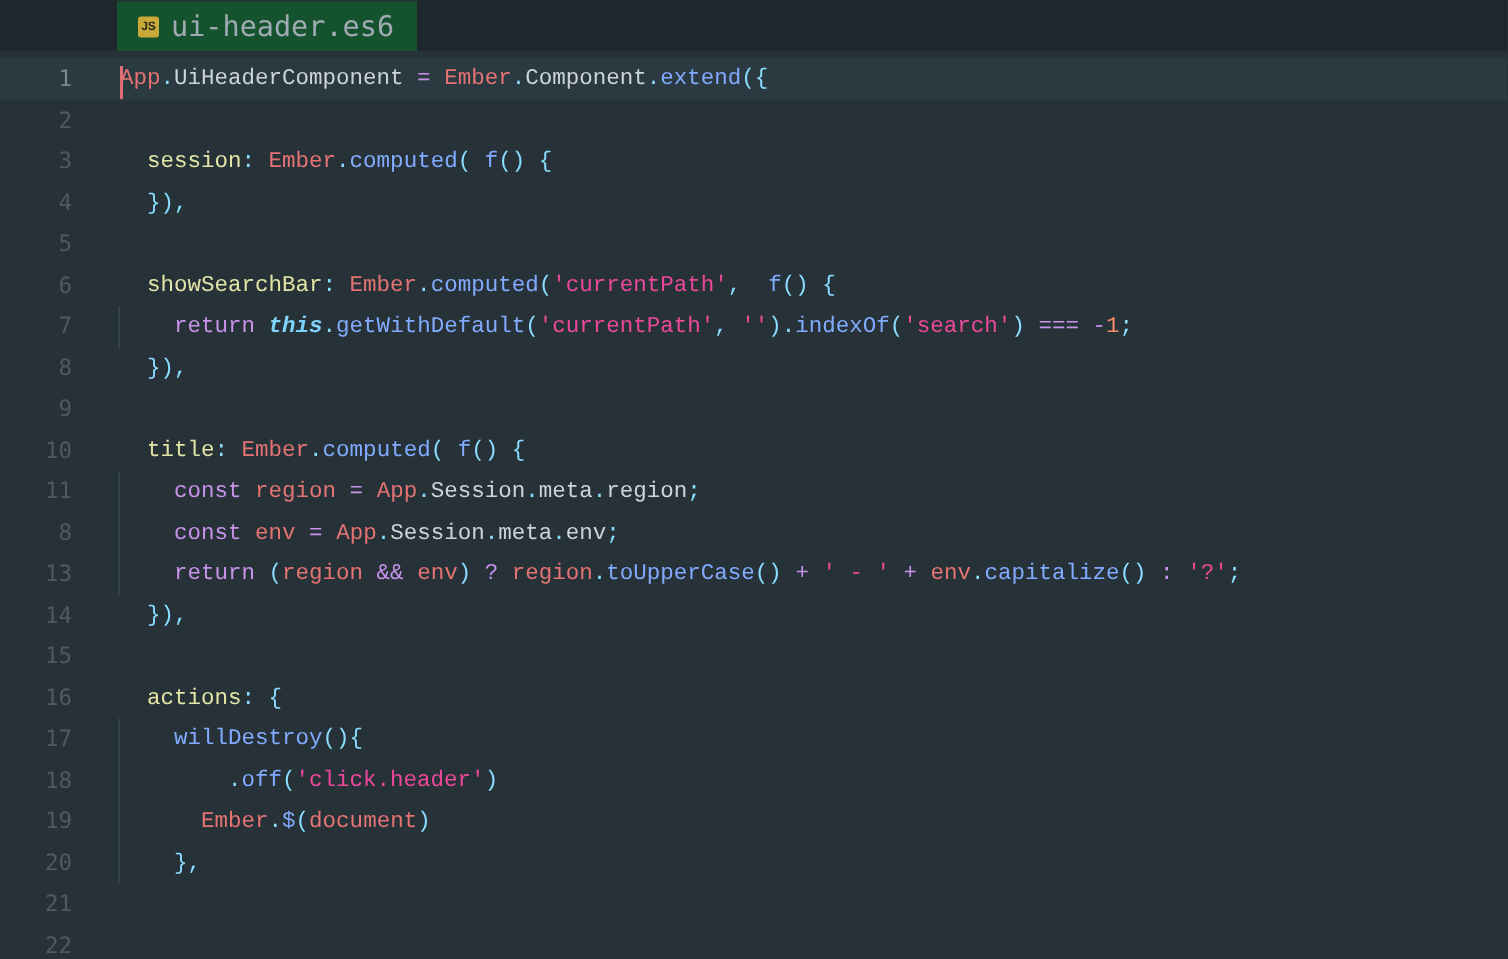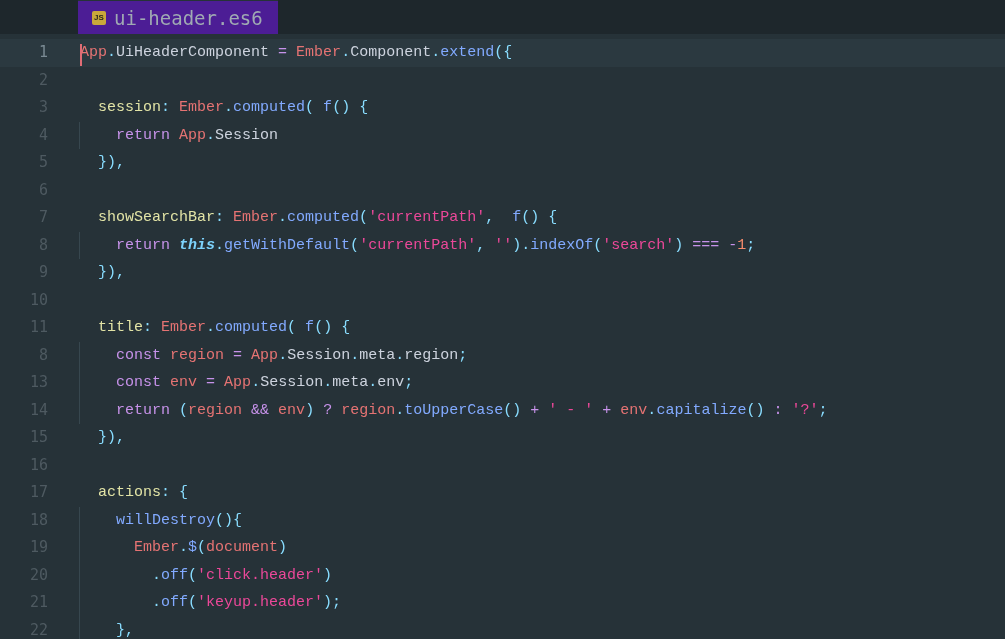--- a/index.html
+++ b/index.html
@@ -16,21 +16,21 @@
       height: 34px;
       background: #1e272c;
       display: flex;
       align-items: stretch;
     }
     .tab-spacer-left { width: 78px; }
     .tab {
       display: flex;
       align-items: center;
       padding: 0 14px;
-      background: #4c1d95;
+      background: #14532d;
       border-top: 1px solid #263238;
       gap: 8px;
       min-width: 200px;
     }
     .tab-icon {
       width: 14px;
       height: 14px;
       display: flex;
       align-items: center;
       justify-content: center;
@@ -143,21 +143,20 @@
   <div class="code">
     <div class="code-lines">
       <div class="cursor-mark"></div>
 
       <div class="line active"><span class="tk-var">App</span><span class="tk-punc">.</span><span class="tk-prop">UiHeaderComponent</span><span> </span><span class="tk-op">=</span><span> </span><span class="tk-var">Ember</span><span class="tk-punc">.</span><span class="tk-prop">Component</span><span class="tk-punc">.</span><span class="tk-fn">extend</span><span class="tk-punc">({</span></div>
 
       <div class="line"></div>
 
       <div class="line"><span>  </span><span class="tk-key">session</span><span class="tk-punc">: </span><span class="tk-var">Ember</span><span class="tk-punc">.</span><span class="tk-fn">computed</span><span class="tk-punc">( </span><span class="tk-fn">f</span><span class="tk-punc">() {</span></div>
 
-      <div class="line"><span class="guide">    </span><span class="tk-storage">return</span><span> </span><span class="tk-var">App</span><span class="tk-punc">.</span><span class="tk-prop">Session</span></div>
 
       <div class="line"><span>  </span><span class="tk-punc">}),</span></div>
 
       <div class="line"></div>
 
       <div class="line"><span>  </span><span class="tk-key">showSearchBar</span><span class="tk-punc">: </span><span class="tk-var">Ember</span><span class="tk-punc">.</span><span class="tk-fn">computed</span><span class="tk-punc">(</span><span class="tk-str">'currentPath'</span><span class="tk-punc">,  </span><span class="tk-fn">f</span><span class="tk-punc">() {</span></div>
 
       <div class="line"><span class="guide">    </span><span class="tk-storage">return</span><span> </span><span class="tk-this">this</span><span class="tk-punc">.</span><span class="tk-fn">getWithDefault</span><span class="tk-punc">(</span><span class="tk-str">'currentPath'</span><span class="tk-punc">, </span><span class="tk-str">''</span><span class="tk-punc">).</span><span class="tk-fn">indexOf</span><span class="tk-punc">(</span><span class="tk-str">'search'</span><span class="tk-punc">) </span><span class="tk-op">===</span><span> </span><span class="tk-op">-</span><span class="tk-num">1</span><span class="tk-punc">;</span></div>
 
       <div class="line"><span>  </span><span class="tk-punc">}),</span></div>
@@ -173,23 +172,22 @@
       <div class="line"><span class="guide">    </span><span class="tk-storage">return</span><span class="tk-punc"> (</span><span class="tk-var">region</span><span> </span><span class="tk-op">&amp;&amp;</span><span> </span><span class="tk-var">env</span><span class="tk-punc">) </span><span class="tk-op">?</span><span> </span><span class="tk-var">region</span><span class="tk-punc">.</span><span class="tk-fn">toUpperCase</span><span class="tk-punc">() </span><span class="tk-op">+</span><span> </span><span class="tk-str">' - '</span><span> </span><span class="tk-op">+</span><span> </span><span class="tk-var">env</span><span class="tk-punc">.</span><span class="tk-fn">capitalize</span><span class="tk-punc">() </span><span class="tk-op">:</span><span> </span><span class="tk-str">'?'</span><span class="tk-punc">;</span></div>
 
       <div class="line"><span>  </span><span class="tk-punc">}),</span></div>
 
       <div class="line"></div>
 
       <div class="line"><span>  </span><span class="tk-key">actions</span><span class="tk-punc">: {</span></div>
 
       <div class="line"><span class="guide">    </span><span class="tk-fn">willDestroy</span><span class="tk-punc">(){</span></div>
 
+      <div class="line"><span class="guide">        </span><span class="tk-punc">.</span><span class="tk-fn">off</span><span class="tk-punc">(</span><span class="tk-str">'click.header'</span><span class="tk-punc">)</span></div>
+
       <div class="line"><span class="guide">      </span><span class="tk-var">Ember</span><span class="tk-punc">.</span><span class="tk-fn">$</span><span class="tk-punc">(</span><span class="tk-var">document</span><span class="tk-punc">)</span></div>
 
-      <div class="line"><span class="guide">        </span><span class="tk-punc">.</span><span class="tk-fn">off</span><span class="tk-punc">(</span><span class="tk-str">'click.header'</span><span class="tk-punc">)</span></div>
-
-      <div class="line"><span class="guide">        </span><span class="tk-punc">.</span><span class="tk-fn">off</span><span class="tk-punc">(</span><span class="tk-str">'keyup.header'</span><span class="tk-punc">);</span></div>
 
       <div class="line"><span class="guide">    </span><span class="tk-punc">},</span></div>
 
     </div>
   </div>
 </div>
 
 </body></html>

